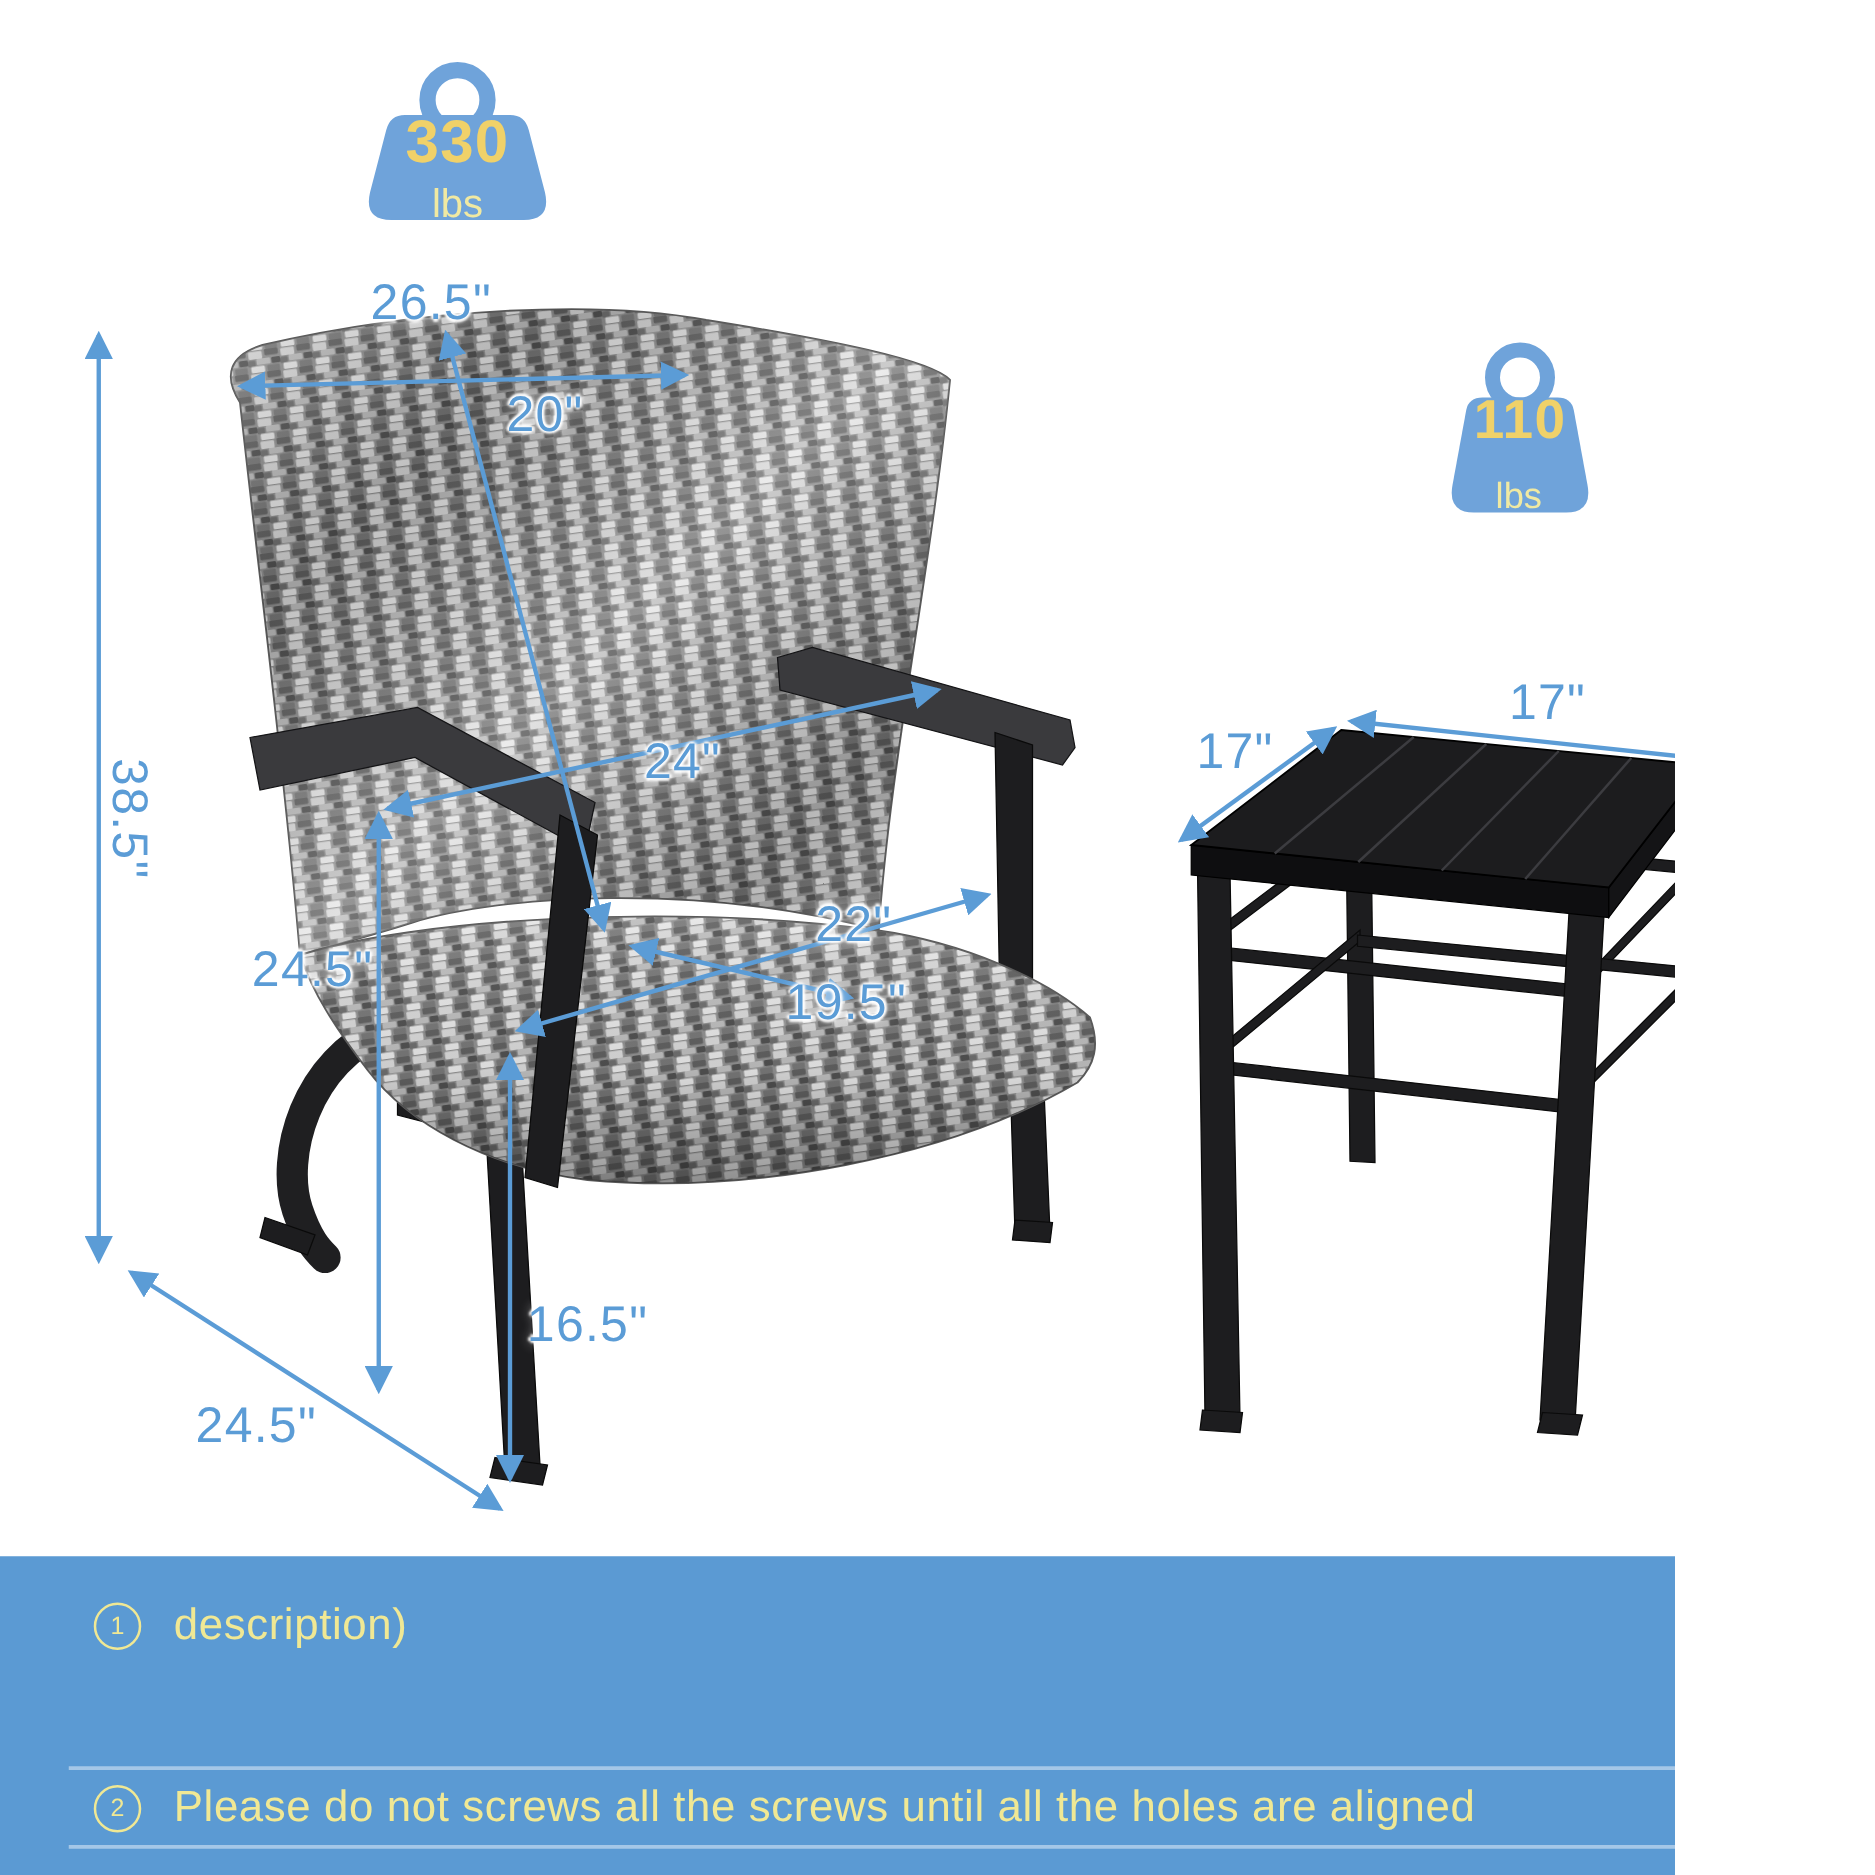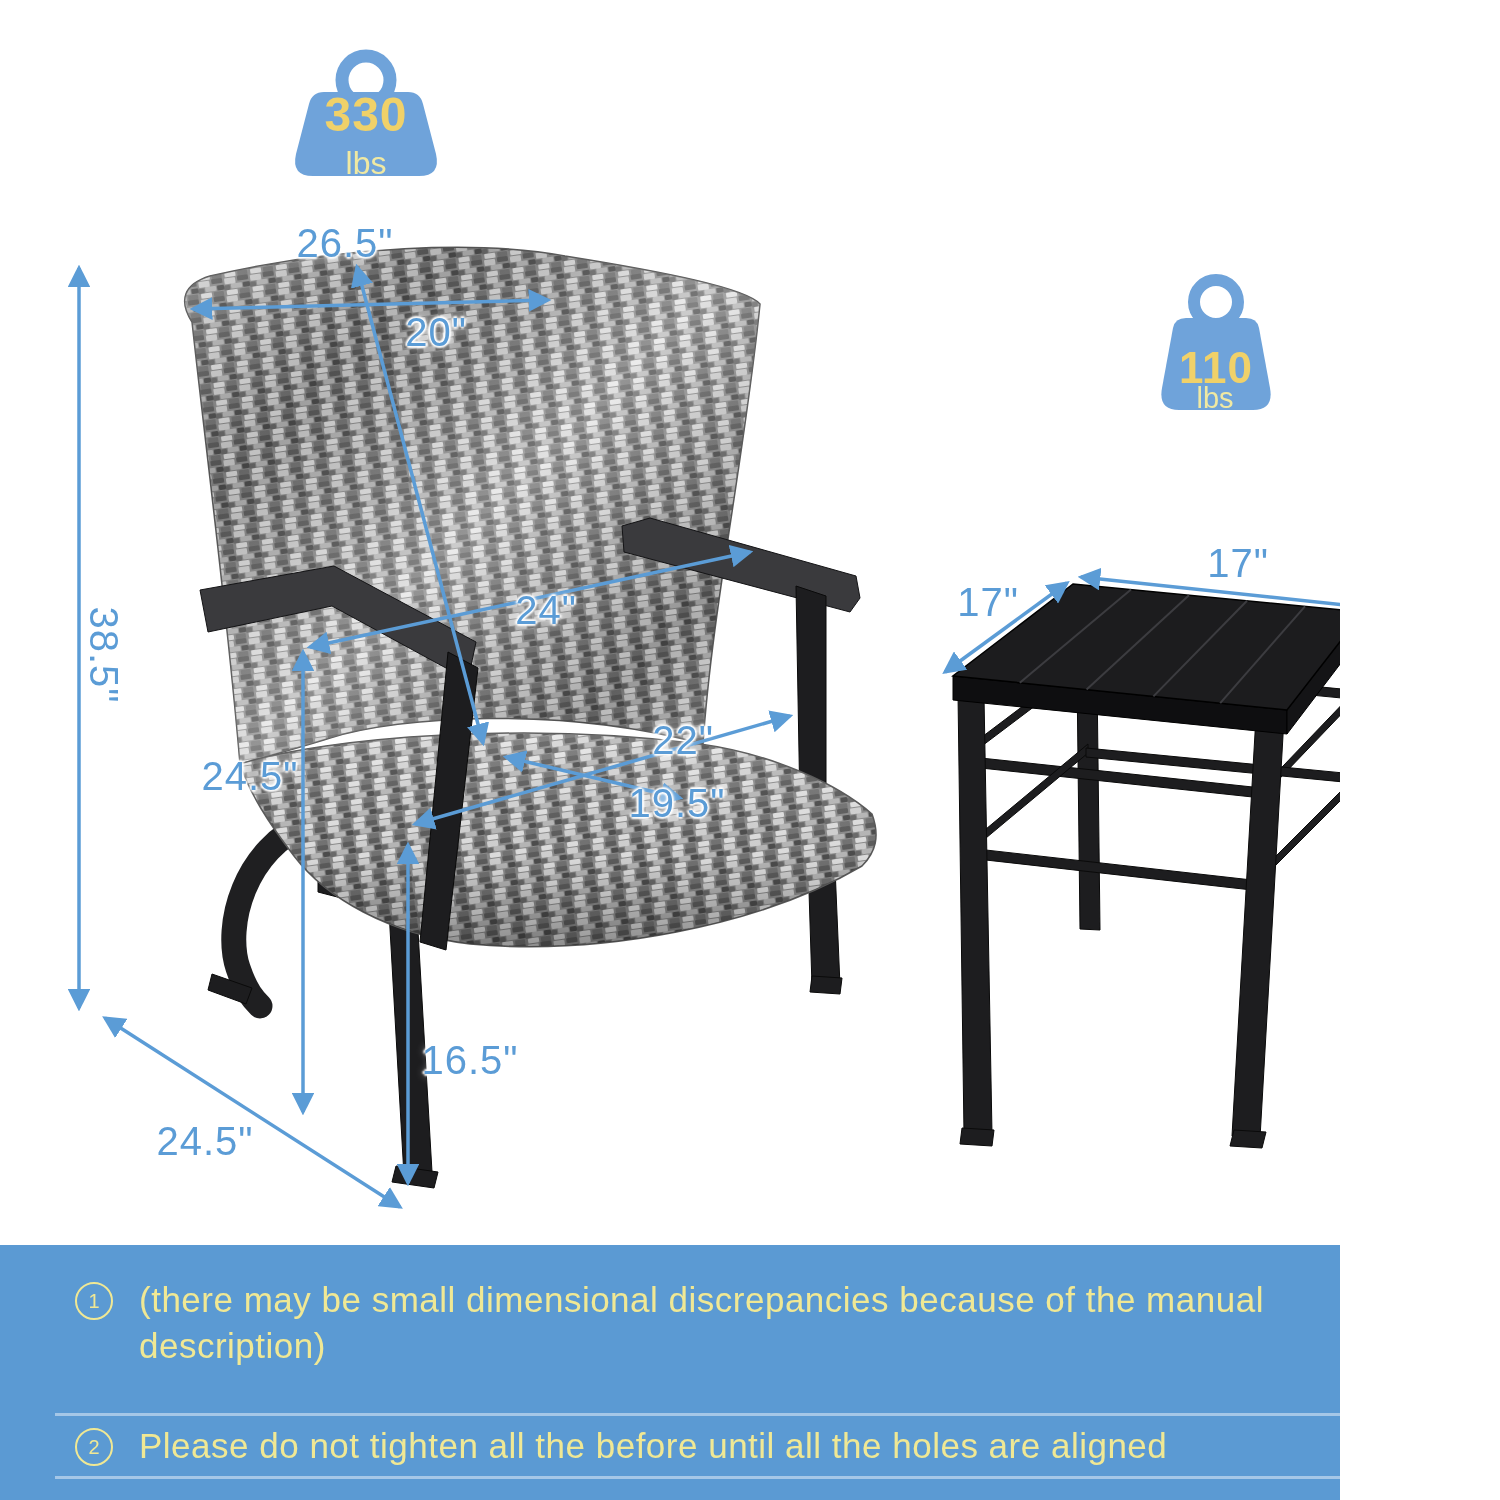--- a/index.html
+++ b/index.html
@@ -180,47 +180,46 @@
       <line class="dim" x1="408" y1="845" x2="408" y2="1183" marker-start="url(#arrow)" marker-end="url(#arrow)"></line>
       <line class="dim" x1="105" y1="1018" x2="400" y2="1207" marker-start="url(#arrow)" marker-end="url(#arrow)"></line>
       <line class="dim" x1="1081" y1="577" x2="1363" y2="607" marker-start="url(#arrow)" marker-end="url(#arrow)"></line>
       <line class="dim" x1="945" y1="672" x2="1067" y2="583" marker-start="url(#arrow)" marker-end="url(#arrow)"></line>
       <line class="dim" x1="1415" y1="622" x2="1415" y2="985" marker-start="url(#arrow)" marker-end="url(#arrow)"></line>
     </g>
   </svg>
 
   <div class="badge-num" style="left:366px;top:114px">330</div>
   <div class="badge-unit" style="left:366px;top:152px">lbs</div>
-  <div class="badge-num small" style="left:1216px;top:368px">110</div>
+  <div class="badge-num small" style="left:1216px;top:336px">110</div>
   <div class="badge-unit small" style="left:1215px;top:387px">lbs</div>
 
   <div class="dim-label" style="left:345px;top:243px">26.5"</div>
   <div class="dim-label" style="left:436px;top:332px">20"</div>
   <div class="dim-label rot" style="left:103px;top:655px">38.5"</div>
   <div class="dim-label" style="left:546px;top:610px">24"</div>
   <div class="dim-label" style="left:250px;top:776px">24.5"</div>
   <div class="dim-label" style="left:683px;top:740px">22"</div>
   <div class="dim-label" style="left:677px;top:803px">19.5"</div>
   <div class="dim-label" style="left:470px;top:1060px">16.5"</div>
   <div class="dim-label" style="left:205px;top:1141px">24.5"</div>
   <div class="dim-label" style="left:1238px;top:563px">17"</div>
   <div class="dim-label" style="left:988px;top:602px">17"</div>
   <div class="dim-label rot" style="left:1434px;top:820px">20"</div>
 
   <div class="banner">
     <div class="note" style="left:75px;top:32px">
       <div class="note-num">1</div>
       <div class="note-lines">
-        <div>(there may be small dimensional discrepancies because of the manual</div>
         <div>description)</div>
       </div>
     </div>
     <div class="divider" style="top:168px"></div>
     <div class="note" style="left:75px;top:178px">
       <div class="note-num">2</div>
       <div class="note-lines">
-        <div>Please do not tighten all the before until all the holes are aligned</div>
+        <div>Please do not screws all the screws until all the holes are aligned</div>
       </div>
     </div>
     <div class="divider" style="top:231px"></div>
   </div>
 
 </div>
 
 </body></html>

